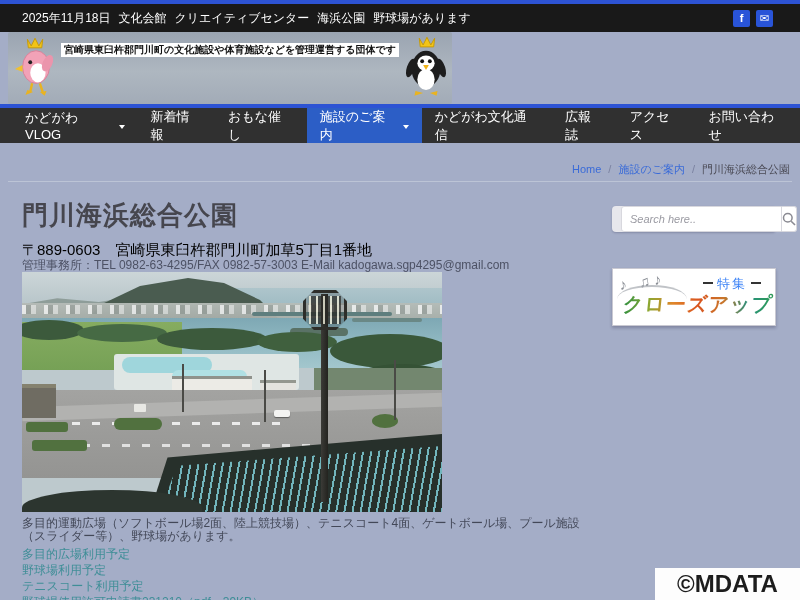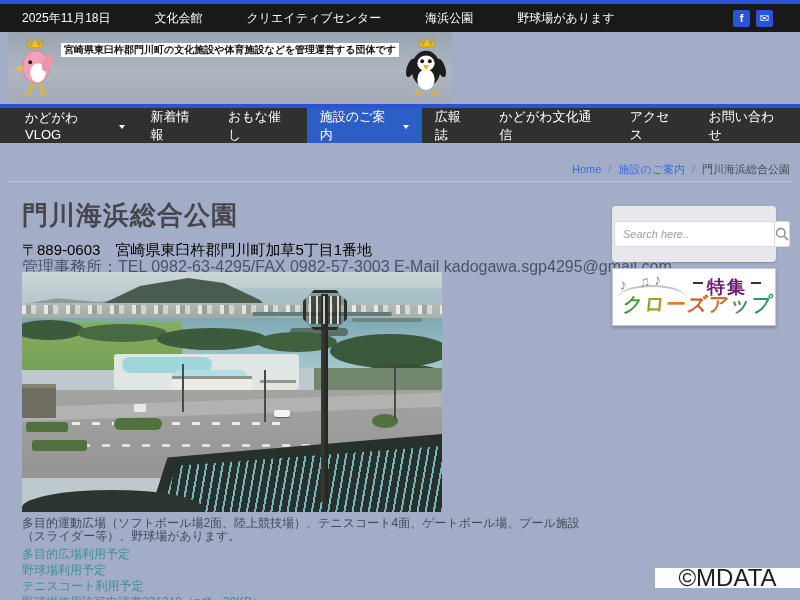--- a/index.html
+++ b/index.html
@@ -7,21 +7,21 @@
     --page-bg:#a4adc7; --link-blue:#3a6bd8; --link-teal:#3f8e97; --title-red:#e02a24;
     --social-blue:#2954d8;
   }
   *{margin:0;padding:0;box-sizing:border-box}
   body{font-family:"Liberation Sans","DejaVu Sans",sans-serif}
   .page{position:relative;width:800px;height:600px;background:var(--page-bg);overflow:hidden}
 
   
   .topline{position:absolute;top:0;left:0;right:0;height:4px;background:var(--accent-blue)}
   .topbar{position:absolute;top:4px;left:0;right:0;height:28px;background:var(--topbar-bg);
-    display:flex;align-items:center;gap:44px;color:#fff;font-size:12px;padding:0 27px 0 22px}
+    display:flex;align-items:center;gap:8px;color:#fff;font-size:12px;padding:0 27px 0 22px}
   .topbar a{color:#fff;text-decoration:none}
   .socials{margin-left:auto;display:flex;gap:6px}
   .social-btn{width:17px;height:17px;background:var(--social-blue);border-radius:2px;color:#fff;
     font-size:11px;display:flex;align-items:center;justify-content:center;font-weight:bold;cursor:pointer}
 
   
   .header-band{position:absolute;top:32px;left:0;right:0;height:72px}
   .hero{position:absolute;left:8px;top:0;width:444px;height:72px;border-radius:2px;overflow:hidden;
     background:linear-gradient(180deg,#9aa4b1,#aeb7c0 55%,#a2abb7)}
   .hero-text{position:absolute;left:50px;right:50px;top:7px;text-align:center}
@@ -47,21 +47,21 @@
   
   .breadcrumb{position:absolute;top:162px;right:10px;font-size:11px;color:#6d759a}
   .breadcrumb .bc-link{color:var(--link-blue);text-decoration:none;cursor:pointer}
   .breadcrumb .bc-current{color:#4a4a55}
   .bc-sep{padding:0 7px;color:#7a81a0}
   .divider{position:absolute;top:181px;left:8px;right:8px;height:1px;background:#bcc4d6}
 
   
   .main-title{position:absolute;left:22px;top:198px;font-size:26px;color:#46464e;letter-spacing:1px}
   .addr-line{position:absolute;left:22px;top:241px;font-size:15px;color:#000000}
-  .contact-line{position:absolute;left:22px;top:257px;font-size:16px;color:#4d5265}
+  .contact-line{position:absolute;left:22px;top:257px;font-size:12px;color:#4d5265}
   .desc{position:absolute;left:22px;top:517px;width:578px;font-size:12px;line-height:13px;color:#434858}
   .doc-links{position:absolute;left:22px;top:547px;font-size:12px;line-height:15px}
   .doc-links a{display:block;color:var(--link-teal);text-decoration:none;cursor:pointer;margin-bottom:1px}
 
   
   .photo{position:absolute;left:22px;top:272px;width:420px;height:240px;overflow:hidden;background:#bdc9cd}
   .photo div{position:absolute}
   .ph-sky{left:0;top:0;right:0;height:34px;background:linear-gradient(180deg,#ccd6d8,#b7c5c9)}
   .ph-seafar{left:150px;top:16px;right:0;height:22px;background:linear-gradient(180deg,#aec5cb,#9cbac2)}
   .ph-hillfar{left:0;top:14px;width:160px;height:38px;background:#8e9d99;
@@ -102,46 +102,46 @@
     clip-path:polygon(0 100%,6% 30%,100% 0,100% 100%)}
   .ph-standsL{left:0;top:218px;width:180px;height:22px;background:#2c352f;border-radius:50% 50% 0 0/80% 80% 0 0}
   .ph-pole{left:299px;top:22px;width:7px;height:208px;background:linear-gradient(90deg,#3b3b37,#23231f)}
   .ph-lattice{left:281px;top:18px;width:44px;height:40px;border:3px solid #2e2e2a;background:rgba(40,44,42,.25);
     clip-path:polygon(25% 0,75% 0,100% 28%,100% 72%,75% 100%,25% 100%,0 72%,0 28%)}
   .ph-lattice:after{content:"";position:absolute;inset:3px;
     background:repeating-linear-gradient(90deg,rgba(240,240,220,.8) 0 2px,rgba(40,40,36,.7) 2px 7px)}
   .ph-lamp{width:2px;background:#4a4a46}
 
   
-  .search-box{position:absolute;left:612px;top:206px;width:164px;height:56px;background:#e7e7ec;
-    border-radius:4px;box-shadow:0 1px 2px rgba(40,40,70,.25);display:flex;align-items:center;padding:0 2px}
+  .search-box{position:absolute;left:612px;top:206px;width:164px;height:26px;background:#e7e7ec;
+    border-radius:4px;box-shadow:0 1px 2px rgba(40,40,70,.25);display:flex;align-items:center;padding:0 9px}
   .search-input{flex:1;height:26px;background:#fff;border:1px solid #d8d8de;border-radius:3px 0 0 3px;
     font-size:11px;font-style:italic;color:#555;padding:0 8px;outline:none}
   .search-input::placeholder{color:#9a9aa2;font-style:italic}
   .search-btn{height:26px;width:26px;background:#fff;border:1px solid #d8d8de;border-left:none;
     border-radius:0 3px 3px 0;display:flex;align-items:center;justify-content:center;cursor:pointer}
   .feature-banner{position:absolute;left:612px;top:268px;width:164px;height:58px;background:#fff;
     border:1px solid #c9c9d2;box-shadow:0 2px 3px rgba(40,40,70,.3);cursor:pointer;overflow:hidden}
   .notes{position:absolute;left:6px;top:4px;color:#8b8f96;font-size:15px;letter-spacing:4px;
     transform:rotate(-8deg)}
   .notes-line{position:absolute;left:4px;top:16px;width:70px;height:14px;border-top:2px solid #a6aab0;
     border-radius:50%/100% 100% 0 0;opacity:.7}
-  .feature-label{position:absolute;right:28px;top:6px;font-size:18px;font-weight:bold;color:#701a75;
+  .feature-label{position:absolute;right:28px;top:6px;font-size:13px;font-weight:normal;color:#3b82f6;
     letter-spacing:2px}
   .feature-label:before,.feature-label:after{content:"";position:absolute;top:7px;width:10px;height:2px;background:#333}
   .feature-label:before{left:-14px}
   .feature-label:after{right:-14px}
   .feature-title{position:absolute;left:10px;top:22px;font-size:20px;font-weight:bold;
     letter-spacing:1px;transform:skewX(-6deg);
     background:linear-gradient(90deg,#2f8f3f,#8aa832,#e0862a,#d9541f,#c9762a,#27917d,#2e9a55);
     -webkit-background-clip:text;background-clip:text;color:transparent}
 
   
-  .watermark{position:absolute;left:655px;top:568px;width:145px;height:20px;background:#fdfdfd;
-    display:flex;align-items:center;justify-content:center;font-size:24px;font-weight:normal;color:#1d1d1d}
+  .watermark{position:absolute;left:655px;top:568px;width:145px;height:32px;background:#fdfdfd;
+    display:flex;align-items:center;justify-content:center;font-size:24px;font-weight:bold;color:#1d1d1d}
 </style>
 </head>
 <body>
 
 <div class="page">
 
   <div class="topline"></div>
 
   <div class="topbar">
     <span>2025年11月18日</span>
@@ -199,24 +199,24 @@
         <span>新着情報</span>
       </a>
     <a class="nav-item">
         <span>おもな催し</span>
       </a>
     <a class="nav-item active">
         <span>施設のご案内</span>
         <span class="caret"></span>
       </a>
     <a class="nav-item">
+        <span>かどがわ文化通信</span>
+      </a>
+    <a class="nav-item">
         <span>広報誌</span>
-      </a>
-    <a class="nav-item">
-        <span>かどがわ文化通信</span>
       </a>
     <a class="nav-item">
         <span>アクセス</span>
       </a>
     <a class="nav-item">
         <span>お問い合わせ</span>
       </a>
   </nav>
 
   <div class="breadcrumb">

